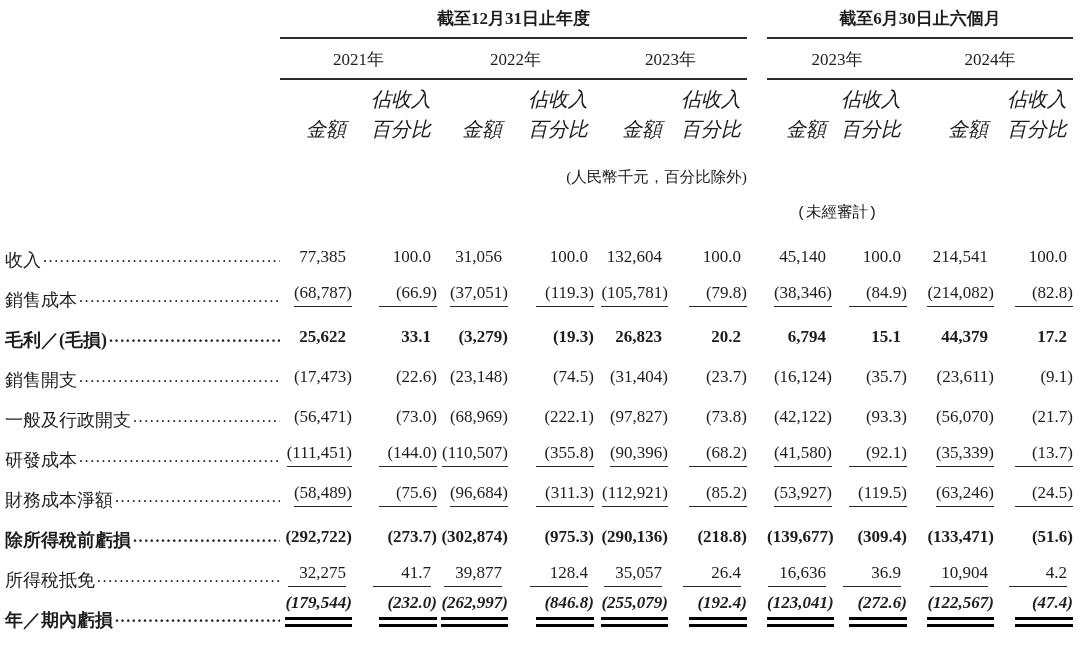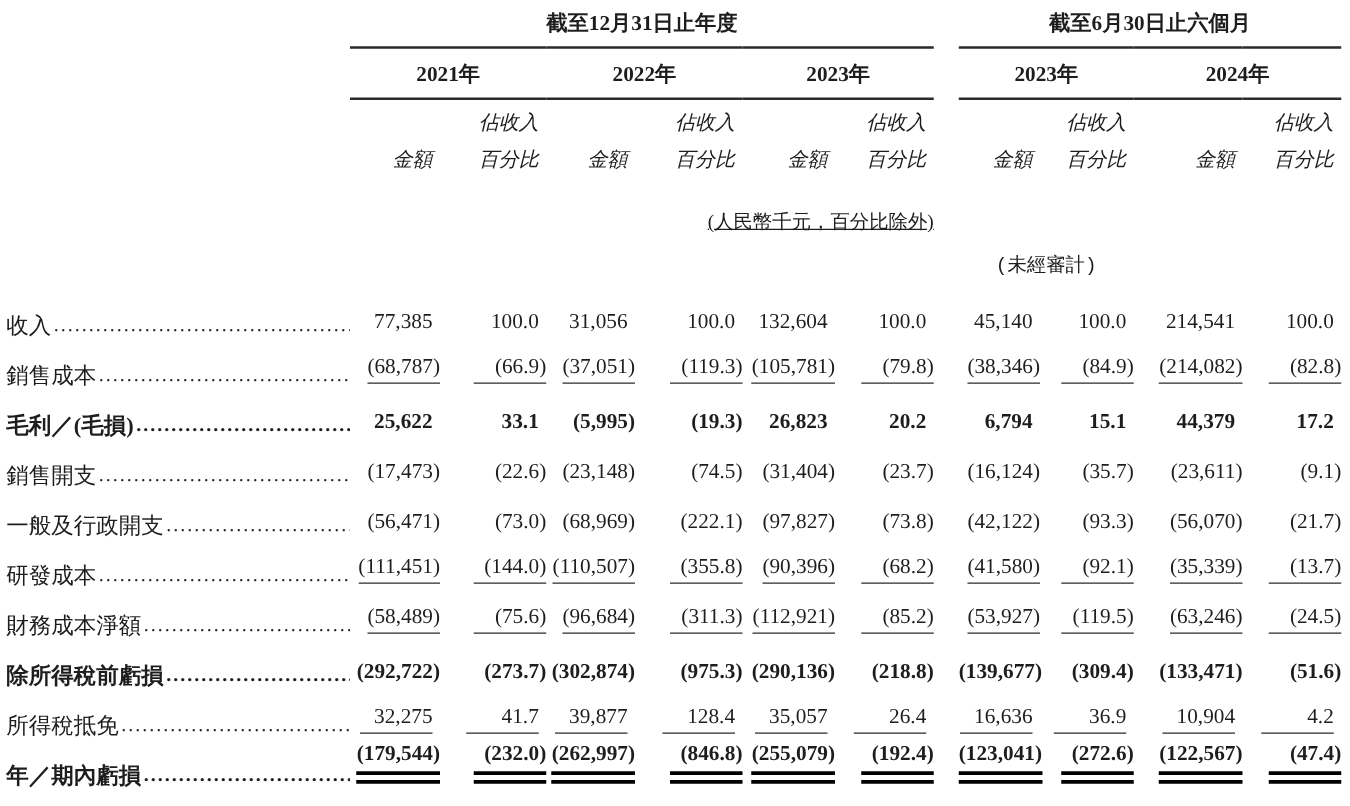--- a/index.html
+++ b/index.html
@@ -28,50 +28,49 @@
 
   
   tr.r-titles { height: 38px; }
   th.sec {
     font-size: 17px; font-weight: bold; text-align: center;
     padding-bottom: 7px;
     border-bottom: 2px solid #2b2b2b;
   }
   tr.r-years { height: 41px; }
   th.yr {
-    font-size: 17px; font-weight: bold; text-align: center;
+    font-size: 17px; font-weight: normal; text-align: center;
     padding-bottom: 7px;
     border-bottom: 2px solid #2b2b2b;
   }
   tr.r-sub { height: 70px; }
   td.amt, td.pct {
-    font-size: 16px; font-style: italic; font-weight: 500;
+    font-size: 20px; font-style: italic; font-weight: 500;
     text-align: right; padding-bottom: 5px; line-height: 30px;
     white-space: nowrap;
   }
   td.amt { padding-right: 6px; }
   td.pct { padding-right: 6px; }
 
   tr.r-note1 { height: 45px; }
   td.note-r {
     font-size: 15.5px; text-align: right; padding-bottom: 6px;
     white-space: nowrap;
-    text-decoration: underline;
   }
   tr.r-note2 { height: 38px; font-family: Liberation Mono, monospace; }
   td.note-c {
     font-size: 15.5px; text-align: center; padding-bottom: 9px;
     white-space: nowrap;
   }
 
   
   tr.drow { height: 40px; }
   tr.drow.b { font-weight: bold; }
   td.lbl { font-size: 18px; padding-left: 5px; }
-  .lwrap { display: flex; align-items: flex-end; }
+  .lwrap { display: flex; align-items: flex-start; }
   .ltext { flex: none; white-space: nowrap; }
   .dots {
     flex: 1 1 auto; overflow: hidden; white-space: nowrap;
     font-size: 16px; letter-spacing: 1.6px; padding-left: 2px;
     padding-bottom: 2px;
   }
   .dots::after {
     content: "..................................................................................................";
   }
   td.num {
@@ -83,20 +82,21 @@
 
   tr.ul1 td.num .v {
     min-width: 58px;
     padding-bottom: 3px;
     border-bottom: 1.5px solid #2b2b2b;
   }
   tr.ul2 td.num .v {
     min-width: 58px;
     padding-bottom: 4px;
     border-bottom: 10px double #000000;
+    font-style: italic;
   }
   td.gap, td.sp { border: none; }
 </style>
 </head>
 <body>
 
 <table class="fin">
   <colgroup>
     <col class="c-label">
     <col class="c-a1">
@@ -210,21 +210,21 @@
       </tr>
       <tr class="drow b">
         <td class="lbl">
           <div class="lwrap">
             <span class="ltext">毛利／(毛損)</span>
             <span class="dots"></span>
           </div>
         </td>
         <td class="num np"><span class="v">25,622</span></td>
         <td class="num np"><span class="v">33.1</span></td>
-        <td class="num"><span class="v">(5,995)</span></td>
+        <td class="num"><span class="v">(3,279)</span></td>
         <td class="num"><span class="v">(19.3)</span></td>
         <td class="num np"><span class="v">26,823</span></td>
         <td class="num np"><span class="v">20.2</span></td>
         <td class="gap"></td>
         <td class="num np"><span class="v">6,794</span></td>
         <td class="num np"><span class="v">15.1</span></td>
         <td class="num np"><span class="v">44,379</span></td>
         <td class="num np"><span class="v">17.2</span></td>
         <td class="sp"></td>
       </tr>

